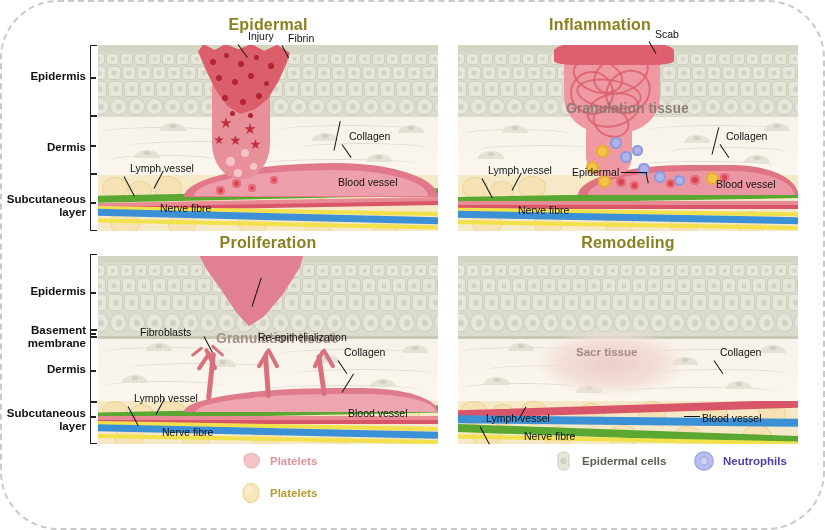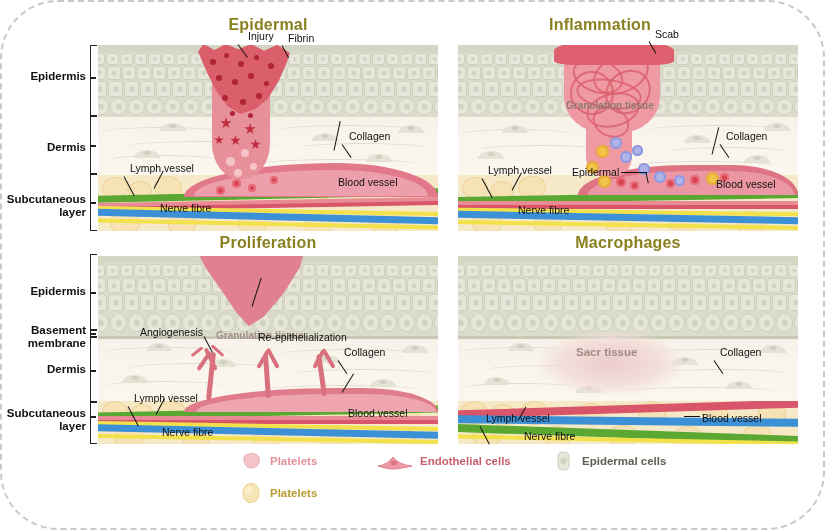--- a/index.html
+++ b/index.html
@@ -190,21 +190,21 @@
     white-space:nowrap;
   }
   .lead{
     position:absolute;
     background:#111;
     height:1px;
     transform-origin:left center;
   }
   .inlabel{
     position:absolute;
-    font-size:10px;
+    font-size:14px;
     font-weight:bold;
     color:#8d8277;
     white-space:nowrap;
     opacity:.95;
   }
 
   
   .legend{position:absolute;left:0;right:0;}
   .lrow{position:absolute;height:26px;}
   .litem{position:absolute;display:flex;align-items:center;gap:7px;}
@@ -804,41 +804,41 @@
       <div class="capillary" style="left:158px;top:92px;width:4px;height:20px;transform:rotate(30deg);"></div>
       <div class="capillary" style="left:178px;top:90px;width:4px;height:22px;transform:rotate(-28deg);"></div>
 
       <div class="capillary" style="left:224px;top:98px;width:5px;height:42px;transform:rotate(-8deg);"></div>
       <div class="capillary" style="left:214px;top:92px;width:4px;height:20px;transform:rotate(28deg);"></div>
       <div class="capillary" style="left:234px;top:90px;width:4px;height:22px;transform:rotate(-30deg);"></div>
     </div>
 
     <div class="inlabel" style="left:118px;top:96px;color:#a08c84;">Granulation tissue</div>
 
-    <div class="callout" style="left:42px;top:92px;">Angiogenesis</div>
+    <div class="callout" style="left:42px;top:92px;">Fibroblasts</div>
     <div class="lead" style="left:106px;top:102px;width:18px;transform:rotate(62deg);"></div>
 
     <div class="callout" style="left:160px;top:97px;">Re-epithelialization</div>
     <div class="lead" style="left:154px;top:72px;width:30px;transform:rotate(-72deg);"></div>
 
     <div class="callout" style="left:246px;top:112px;">Collagen</div>
     <div class="lead" style="left:240px;top:126px;width:16px;transform:rotate(56deg);"></div>
 
     <div class="callout" style="left:36px;top:158px;">Lymph vessel</div>
     <div class="lead" style="left:30px;top:172px;width:22px;transform:rotate(62deg);"></div>
 
     <div class="callout" style="left:250px;top:173px;">Blood vessel</div>
     <div class="lead" style="left:244px;top:158px;width:22px;transform:rotate(-58deg);"></div>
 
     <div class="callout" style="left:64px;top:192px;">Nerve fibre</div>
     <div class="lead" style="left:58px;top:180px;width:18px;transform:rotate(-62deg);"></div>
   </div>
 
   <div class="panel" style="left:456px;top:232px;width:340px;height:210px;">
-    <div class="ptitle" style="top:0;">Macrophages</div>
+    <div class="ptitle" style="top:0;">Remodeling</div>
 
     <div class="skin" style="left:0;top:22px;width:340px;height:188px;">
       <div class="epidermis" style="height:80px;">
         <div class="epi-top"></div>
         <div class="cellrow" style="top:8px;">  
             <div class="cell" style="width: 13px; height: 13px;"></div>
             <div class="cell" style="width: 13px; height: 13px;"></div>
             <div class="cell" style="width: 13px; height: 13px;"></div>
             <div class="cell" style="width: 13px; height: 13px;"></div>
             <div class="cell" style="width: 13px; height: 13px;"></div>
@@ -997,40 +997,41 @@
 
       <div class="litem" style="left:237px;top:0;">
         <span class="lglyph">
           <svg width="24" height="22" viewBox="0 0 24 22">
             <path d="M5 10 Q4 5 9 4 Q14 2 18 5 Q22 8 20 13 Q18 18 12 18 Q6 18 5 10 Z" fill="#f4c3c8" stroke="#eab0b6" stroke-width="1"></path>
           </svg>
         </span>
         <span class="ltext" style="color:#e09199;">Platelets</span>
       </div>
 
-      <div class="litem" style="left:375px;top:0;">
-        <span class="lglyph" style="width:36px;">
-          <svg width="36" height="22" viewBox="0 0 36 22">
-            <path d="M1 16 Q10 15 16 7 Q22 15 35 16 Q22 19 16 19 Q10 19 1 16 Z" fill="#ef9aa4" stroke="#e0838e" stroke-width="1"></path>
-            <ellipse cx="17" cy="13" rx="3.4" ry="2.4" fill="#dd7784"></ellipse>
-          </svg>
-        </span>
-        <span class="ltext" style="color:#c7606c;">Endothelial cells</span>
-      </div>
 
       <div class="litem" style="left:549px;top:0;">
         <span class="lglyph">
           <svg width="24" height="22" viewBox="0 0 24 22">
             <rect x="7" y="2" width="11" height="18" rx="4.5" fill="#e7e7db" stroke="#cfcfc0" stroke-width="1.1"></rect>
             <ellipse cx="12.5" cy="11" rx="3.2" ry="3.4" fill="#d3d3c4"></ellipse>
           </svg>
         </span>
         <span class="ltext" style="color:#5f6054;">Epidermal cells</span>
       </div>
 
+      <div class="litem" style="left:690px;top:0;">
+        <span class="lglyph">
+          <svg width="24" height="22" viewBox="0 0 24 22">
+            <circle cx="12" cy="11" r="9.3" fill="#b9bdee" stroke="#9aa0e2" stroke-width="1.1"></circle>
+            <path d="M8 8 Q12 4 16 8 Q18 12 15 15 Q11 17 9 14 Q7 11 8 8 Z" fill="#a7ade8" opacity=".85"></path>
+            <circle cx="12" cy="11" r="3.1" fill="#ced2f4"></circle>
+          </svg>
+        </span>
+        <span class="ltext" style="color:#4b3fa8;">Neutrophils</span>
+      </div>
     </div>
 
     <div class="lrow" style="top:32px;left:0;right:0;">
 
       <div class="litem" style="left:237px;top:0;">
         <span class="lglyph">
           <svg width="24" height="22" viewBox="0 0 24 22">
             <ellipse cx="12" cy="11" rx="8.2" ry="9.6" fill="#f7e6b8" stroke="#ecd79c" stroke-width="1.1"></ellipse>
             <ellipse cx="10" cy="8.5" rx="3.6" ry="4" fill="#fbf0d2" opacity=".8"></ellipse>
           </svg>

